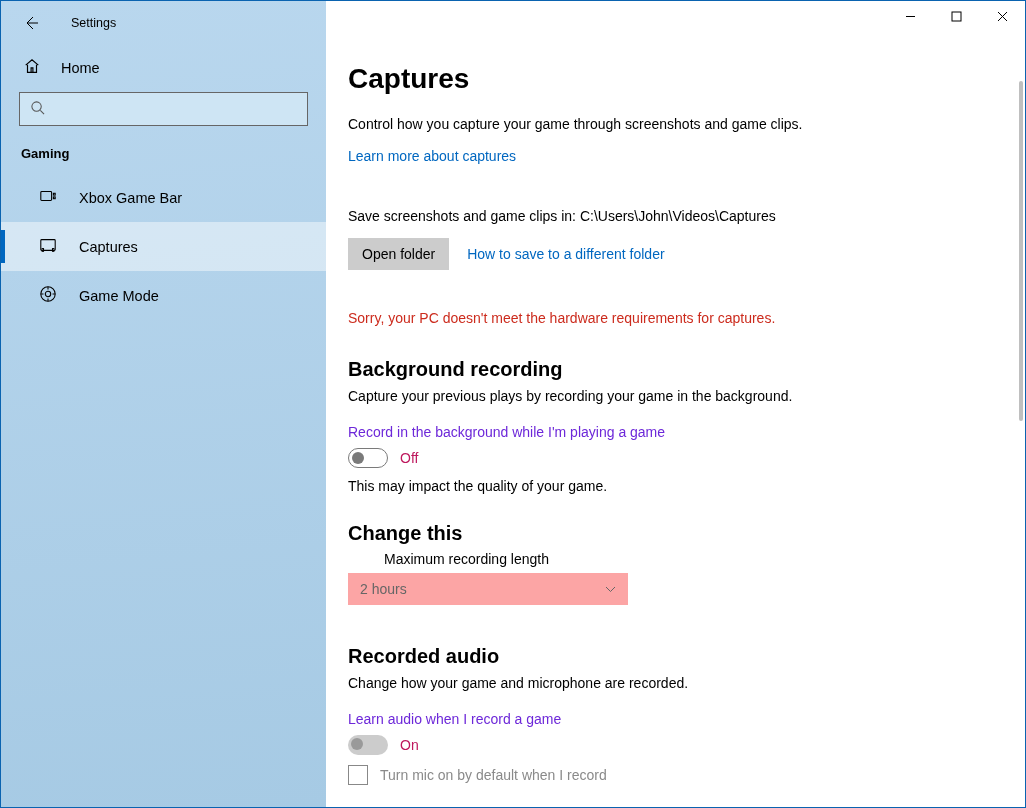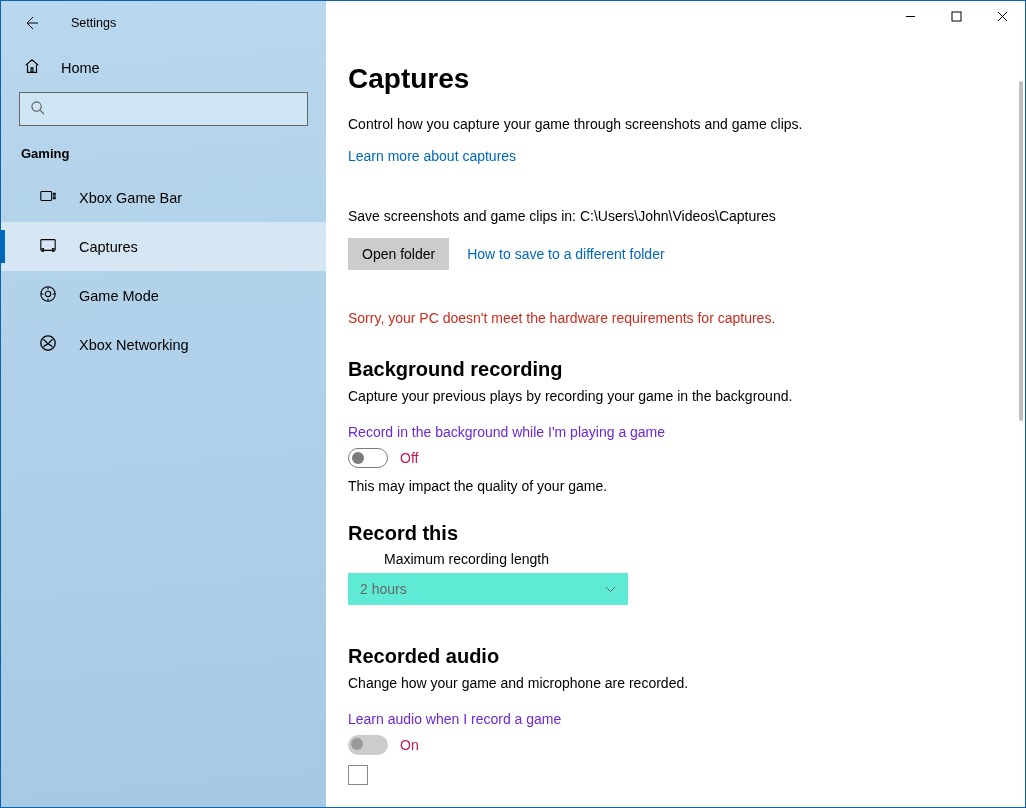--- a/index.html
+++ b/index.html
@@ -130,21 +130,21 @@
   .toggle { width:40px; height:20px; }
   .toggle-off-outline { width:40px; height:20px; border:1px solid #7a7a7a; border-radius:10px; position:relative; }
   .toggle-off-outline::after { content:""; position:absolute; left:3px; top:3px; width:12px; height:12px; background:#7a7a7a; border-radius:50%; }
   .toggle-off-filled { width:40px; height:20px; background:#ccc; border-radius:10px; position:relative; }
   .toggle-off-filled::after { content:""; position:absolute; left:3px; top:3px; width:12px; height:12px; background:#9a9a9a; border-radius:50%; }
   .toggle-state { font-size:14px; color:#be185d; }
   .impact-note { font-size:14px; margin-bottom:28px; }
   .sub-label { font-size:14px; margin-bottom:6px;margin-left:36px;}
   .dropdown {
     width:280px; height:32px;
-    background:#5eead4;
+    background:#fca5a5;
     display:flex; align-items:center; justify-content:space-between;
     padding:0 12px;
     font-size:14px; color:#666;
     margin-bottom:40px;
     cursor:default;
   }
   .chevron { color:#666; font-size:11px; }
   .checkbox-row { display:flex; align-items:center; gap:12px; margin-top:10px;}
   .checkbox { width:20px; height:20px; border:1px solid #888;}
   .disabled-small { color:#8a8a8a; font-size:14px;}
@@ -212,29 +212,20 @@
       <span>
         <svg viewBox="0 0 20 20" fill="none" stroke="#000" stroke-width="1.2">
             <circle cx="10" cy="10" r="8"></circle>
             <circle cx="10" cy="10" r="3"></circle>
             <path d="M10 2 V5 M10 15 V18 M2 10 H5 M15 10 H18"></path>
           </svg>
       </span>
       <span>Game Mode</span>
     </div>
 
-    <div class="nav-item">
-      <span>
-        <svg viewBox="0 0 20 20" fill="none" stroke="#000" stroke-width="1.5">
-            <circle cx="10" cy="10" r="8"></circle>
-            <path d="M5 6 Q10 12 15 14 M15 6 Q10 12 5 14"></path>
-          </svg>
-      </span>
-      <span>Xbox Networking</span>
-    </div>
   </div>
 
   <div class="content">
     <div class="window-controls">
       <div class="wc-btn">
         <svg width="11" height="11" viewBox="0 0 11 11">
             <path d="M1 5.5 H10" stroke="#000" stroke-width="1"></path>
           </svg>
       </div>
       <div class="wc-btn">
@@ -272,21 +263,21 @@
       <div class="disabled-label">Record in the background while I'm playing a game</div>
       <div class="toggle-row">
         <div class="toggle">
           <div class="toggle-off-outline"></div>
         </div>
         <span class="toggle-state">Off</span>
       </div>
       <div class="impact-note">This may impact the quality of your game.</div>
 
       
-      <h2 class="section-title">Record this</h2>
+      <h2 class="section-title">Change this</h2>
       <div class="sub-label">Maximum recording length</div>
       <div class="dropdown">
         <span>2 hours</span>
         <span class="chevron">
           <svg width="11" height="7" viewBox="0 0 11 7">
               <path d="M1 1 L5.5 5.5 L10 1" fill="none" stroke="#666" stroke-width="1"></path>
             </svg>
         </span>
       </div>
 
@@ -296,20 +287,21 @@
       <div class="disabled-label">Learn audio when I record a game</div>
       <div class="toggle-row">
         <div class="toggle">
           <div class="toggle-off-filled"></div>
         </div>
         <span class="toggle-state">On</span>
       </div>
 
       <div class="checkbox-row">
         <div class="checkbox"></div>
+        <span class="disabled-small">Turn mic on by default when I record</span>
       </div>
 
     </div>
 
     <div class="scrollbar-thumb"></div>
   </div>
 
 </div>
 
 </body></html>

